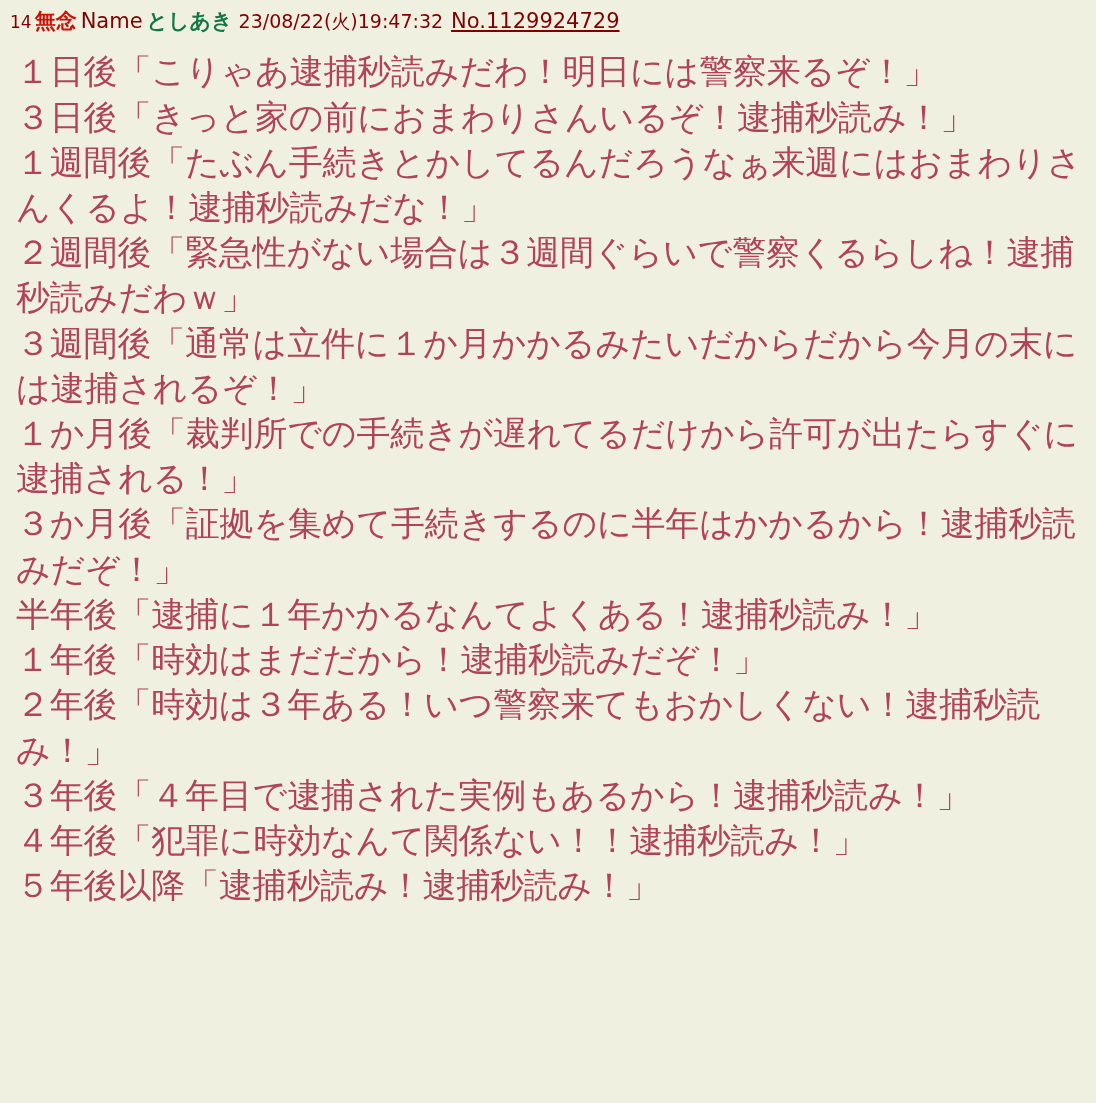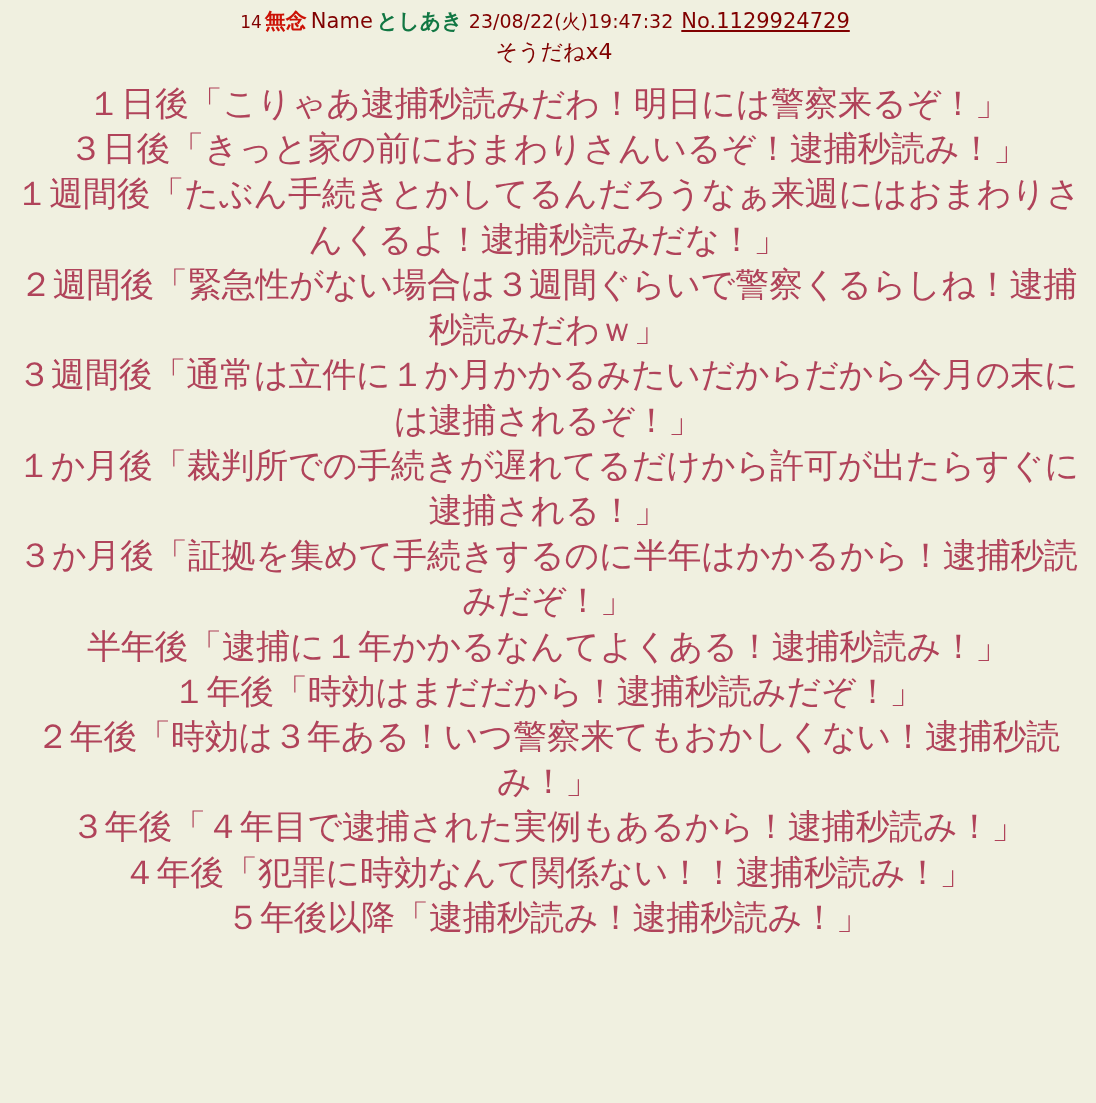--- a/index.html
+++ b/index.html
@@ -7,23 +7,22 @@
     padding: 0;
     background: #F0F0E0;
   }
   body {
     width: 1096px;
     height: 1103px;
     font-family: "DejaVu Sans", "Liberation Sans", sans-serif;
     overflow: hidden;
   }
   .post {
-    padding: 8px 10px 0 4px;
+    padding: 8px 10px 0 10px;
     box-sizing: border-box;
-    text-align: center;
   }
   .header-line {
     white-space: nowrap;
     line-height: 1.3;
     margin-bottom: 2px;
   }
   .post-num {
     color: #800000;
     font-size: 17px;
   }
@@ -74,21 +73,20 @@
 </style>
 </head>
 <body style="background: rgb(240, 240, 224);">
 
 <div class="post">
 
   <div class="header-line">
     <span class="post-num">14</span><span class="subject">無念</span><span class="name-label">Name</span><span class="name-value">としあき</span><span class="timestamp">23/08/22(火)19:47:32</span><span class="post-id">No.1129924729</span>
   </div>
 
-  <div class="soudane">そうだねx4</div>
 
   <div class="body-text">１日後「こりゃあ逮捕秒読みだわ！明日には警察来るぞ！」
 ３日後「きっと家の前におまわりさんいるぞ！逮捕秒読み！」
 １週間後「たぶん手続きとかしてるんだろうなぁ来週にはおまわりさんくるよ！逮捕秒読みだな！」
 ２週間後「緊急性がない場合は３週間ぐらいで警察くるらしね！逮捕秒読みだわｗ」
 ３週間後「通常は立件に１か月かかるみたいだからだから今月の末には逮捕されるぞ！」
 １か月後「裁判所での手続きが遅れてるだけから許可が出たらすぐに逮捕される！」
 ３か月後「証拠を集めて手続きするのに半年はかかるから！逮捕秒読みだぞ！」
 半年後「逮捕に１年かかるなんてよくある！逮捕秒読み！」
 １年後「時効はまだだから！逮捕秒読みだぞ！」

